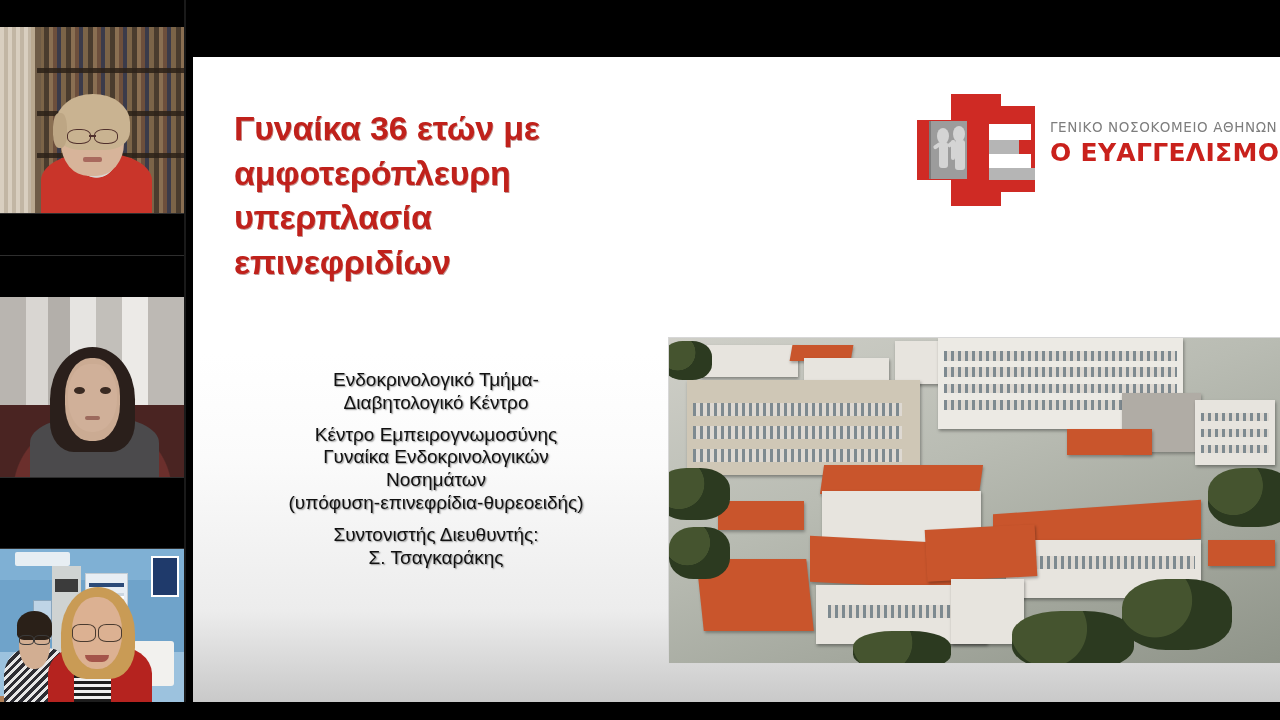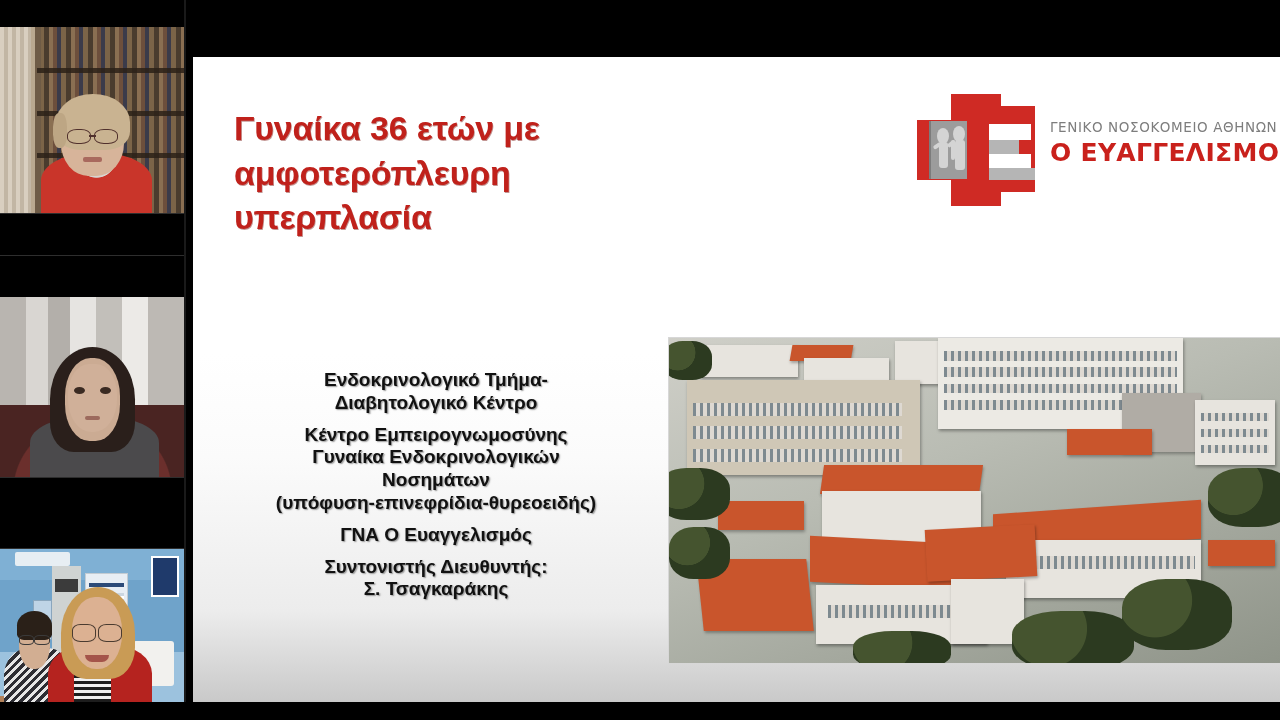--- a/index.html
+++ b/index.html
@@ -89,21 +89,21 @@
   
   .slide{position:absolute;left:193px;top:57px;width:1087px;height:645px;
     background:linear-gradient(180deg,#ffffff 0 46%,#fbfbfb 62%,#ececec 86%,#c9c9c9 100%);
     overflow:hidden;padding-left:8px;}
 
   .title{position:absolute;left:41px;top:49px;width:430px;
     color:#c0211b;font-weight:bold;font-size:34px;line-height:1.31;
     letter-spacing:-.2px;text-shadow:.7px .7px 0 rgba(120,20,16,.45);}
 
   .subtitle{position:absolute;left:8px;top:312px;width:470px;text-align:center;
-    color:#111;font-weight:bold;font-size:19px;line-height:1.2;
+    color:#111;font-weight:normal;font-size:19px;line-height:1.2;
     text-shadow:1.2px 1.2px 1.4px rgba(120,120,120,.75);}
   .subtitle p{margin:0 0 9px 0;}
   .subtitle p:last-child{margin-bottom:0;}
 
   
   .logo{position:absolute;left:722px;top:35px;width:365px;height:120px;}
   .logo-mark{position:absolute;left:0;top:0;width:122px;height:116px;}
   .logo-text{position:absolute;left:135px;top:27px;width:240px;}
   .logo-top{color:#7d7d7d;font-size:13.5px;letter-spacing:.6px;white-space:nowrap;
     font-family:"DejaVu Sans",sans-serif;}
@@ -204,35 +204,33 @@
 
     <div class="col-edge"></div>
   </div>
 
   <div class="slide">
 
     <div class="title">
       <div>Γυναίκα 36 ετών με</div>
       <div>αμφοτερόπλευρη</div>
       <div>υπερπλασία</div>
+      <div>επινεφριδίων</div>
     </div>
 
     <div class="subtitle">
       <p>
         <span>Ενδοκρινολογικό Τμήμα-</span><br>
         <span>Διαβητολογικό Κέντρο</span>
       </p>
       <p>
         <span>Κέντρο Εμπειρογνωμοσύνης</span><br>
         <span>Γυναίκα Ενδοκρινολογικών</span><br>
         <span>Νοσημάτων</span><br>
         <span>(υπόφυση-επινεφρίδια-θυρεοειδής)</span>
-      </p>
-      <p>
-        <span>ΓΝΑ Ο Ευαγγελισμός</span>
       </p>
       <p>
         <span>Συντονιστής Διευθυντής:</span><br>
         <span>Σ. Τσαγκαράκης</span>
       </p>
     </div>
 
     <div class="logo">
       <div class="logo-mark">
         <svg viewBox="0 0 122 116" width="122" height="116" aria-hidden="true">

